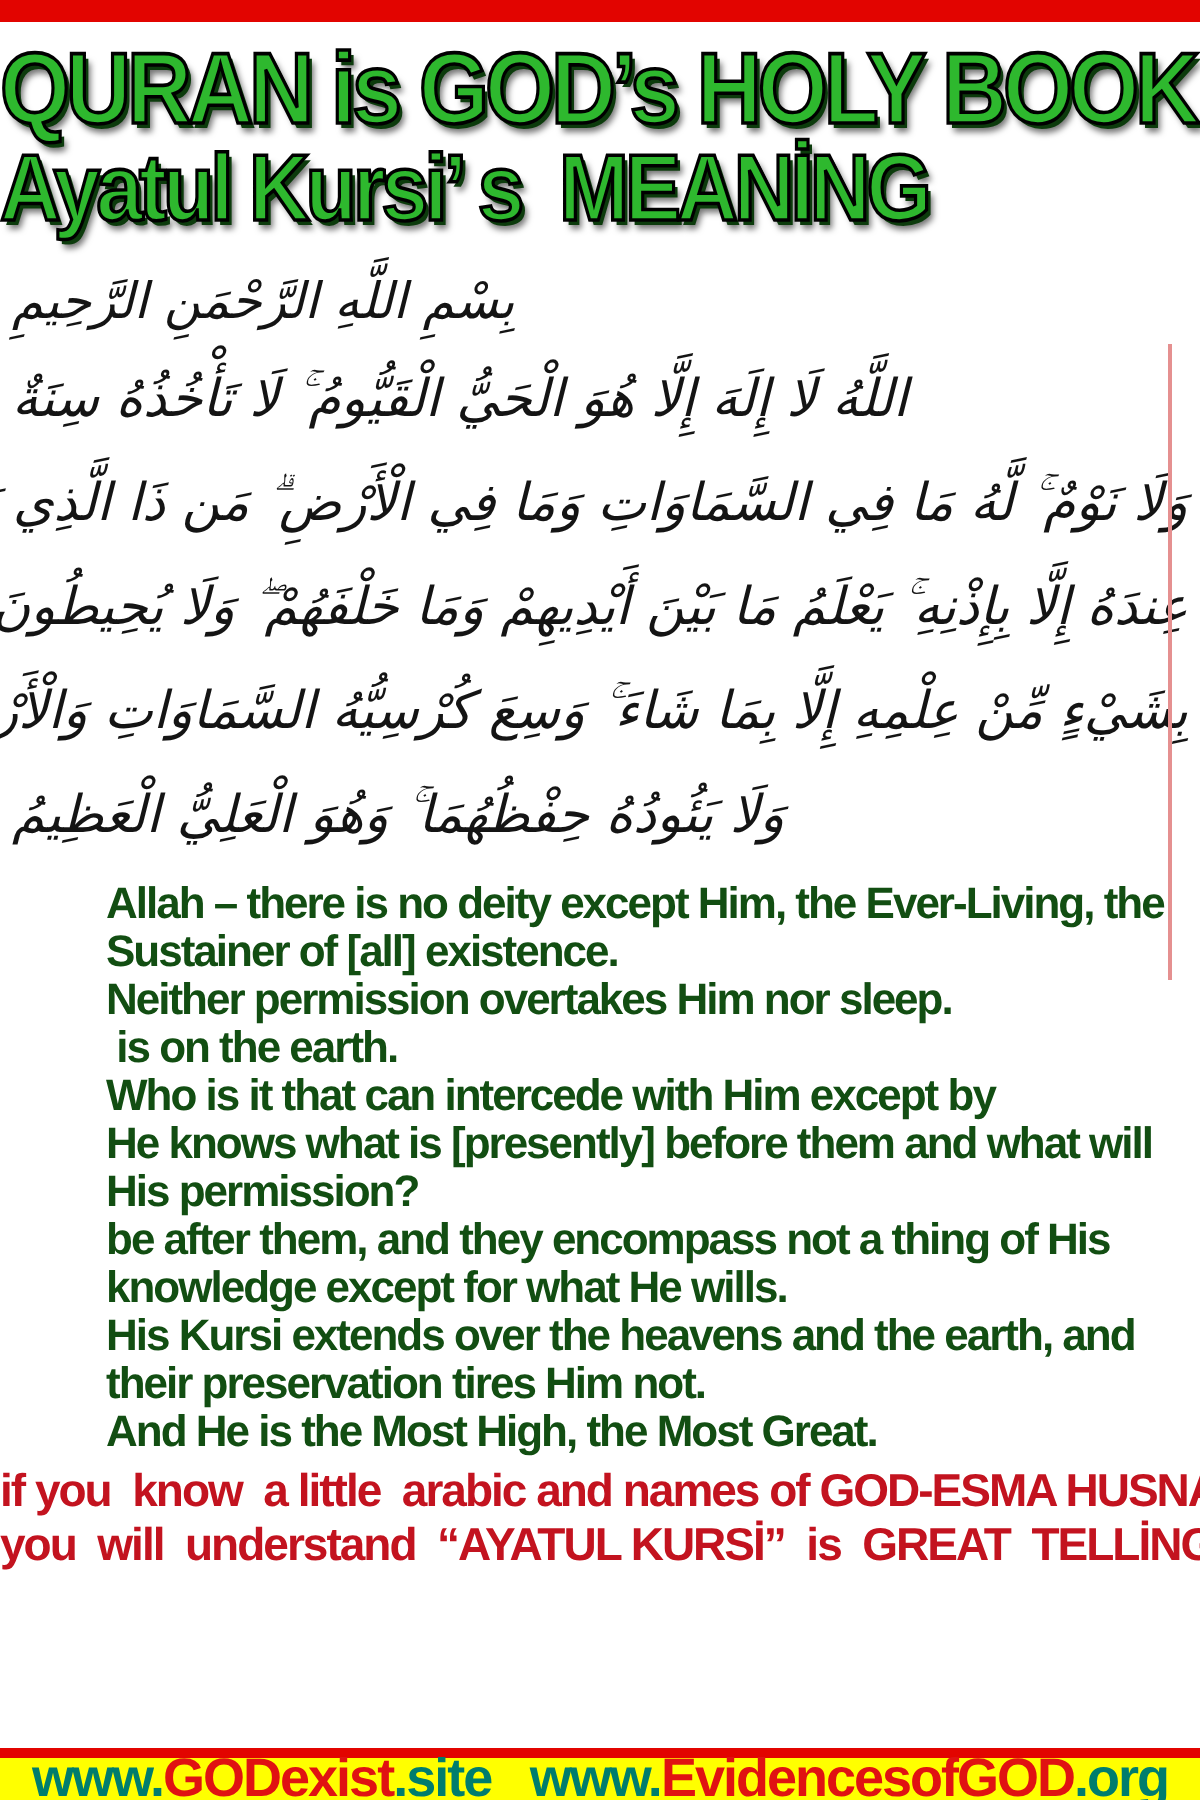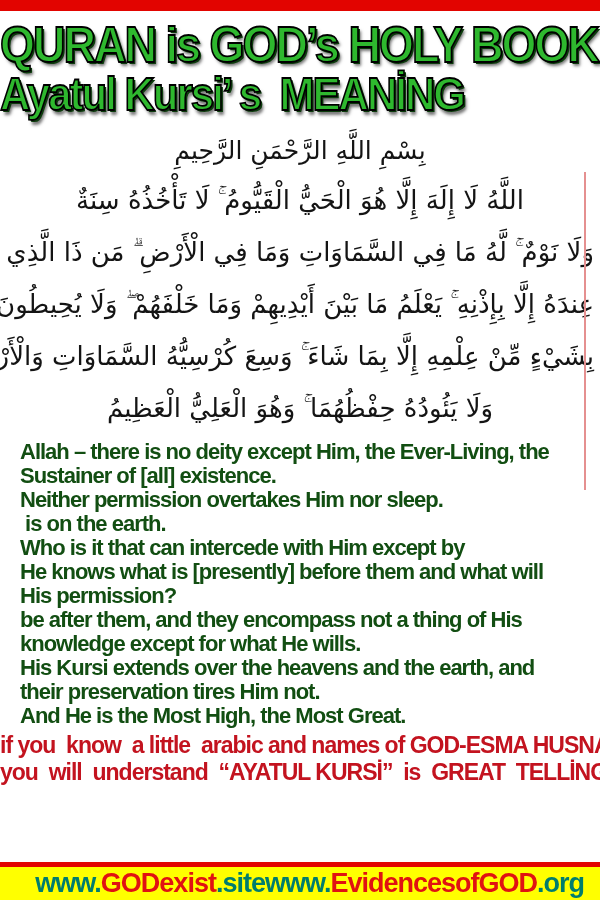--- a/index.html
+++ b/index.html
@@ -10,49 +10,49 @@
   }
   
   .strip{width:100%;background:#e20400;}
   .strip.s-top{height:6px;}
   .strip.s-mid{height:5px;}
   .banner{
     width:100%;background:#ffff00;display:flex;align-items:center;
     justify-content:space-between;box-sizing:border-box;
   }
   .banner.top{height:28px;padding:0 28px;}
-  .banner.bottom{height:33px;padding:0 16px;justify-content:flex-end;}
+  .banner.bottom{height:21px;padding:0 16px;}
   .url{
     font-weight:bold;letter-spacing:-1px;text-decoration:none;
     font-size:25px;white-space:pre;cursor:pointer;
   }
   .banner.bottom .url{font-size:27px;}
   .u-blue{color:#1d3fd8;}
   .u-red{color:#e01212;}
   .u-teal{color:#007d6d;}
   
   .title{margin-top:8px;text-align:left;line-height:1.02;}
   .title-line{
     font-weight:bold;color:#2eb82e;letter-spacing:-2px;white-space:pre;
     -webkit-text-stroke:1.6px #000;
     text-shadow:2px 2px 0 #0c3b0c,3px 4px 3px rgba(0,0,0,0.55);
     transform:scaleY(1.12);transform-origin:top center;
   }
   .title-line.l1{font-size:45px;}
   .title-line.l2{font-size:42px;margin-top:6px;}
   
   .arabic{
-    direction:rtl;text-align:center;color:#141414;
+    direction:rtl;text-align:left;color:#141414;
     font-family:"DejaVu Sans",sans-serif;
-    margin-top:14px;padding:0 6px;
+    margin-top:14px;padding:0 6px;font-style:italic;
   }
   .arabic-line{font-size:26px;line-height:52px;white-space:nowrap;}
   .arabic-line.first{font-size:25px;line-height:46px;}
   
-  .translation{margin-top:6px;padding-left:20px;padding-right:4px;}
+  .translation{margin-top:6px;padding-left:53px;padding-right:4px;}
   .trans-line{
     color:#124e12;font-weight:bold;font-size:22px;line-height:24px;
     letter-spacing:-1px;white-space:pre;
   }
   
   .note{margin-top:4px;text-align:center;}
   .note-line{
     color:#c3131f;font-weight:bold;font-size:23px;line-height:27px;
     letter-spacing:-1px;white-space:pre;
   }

